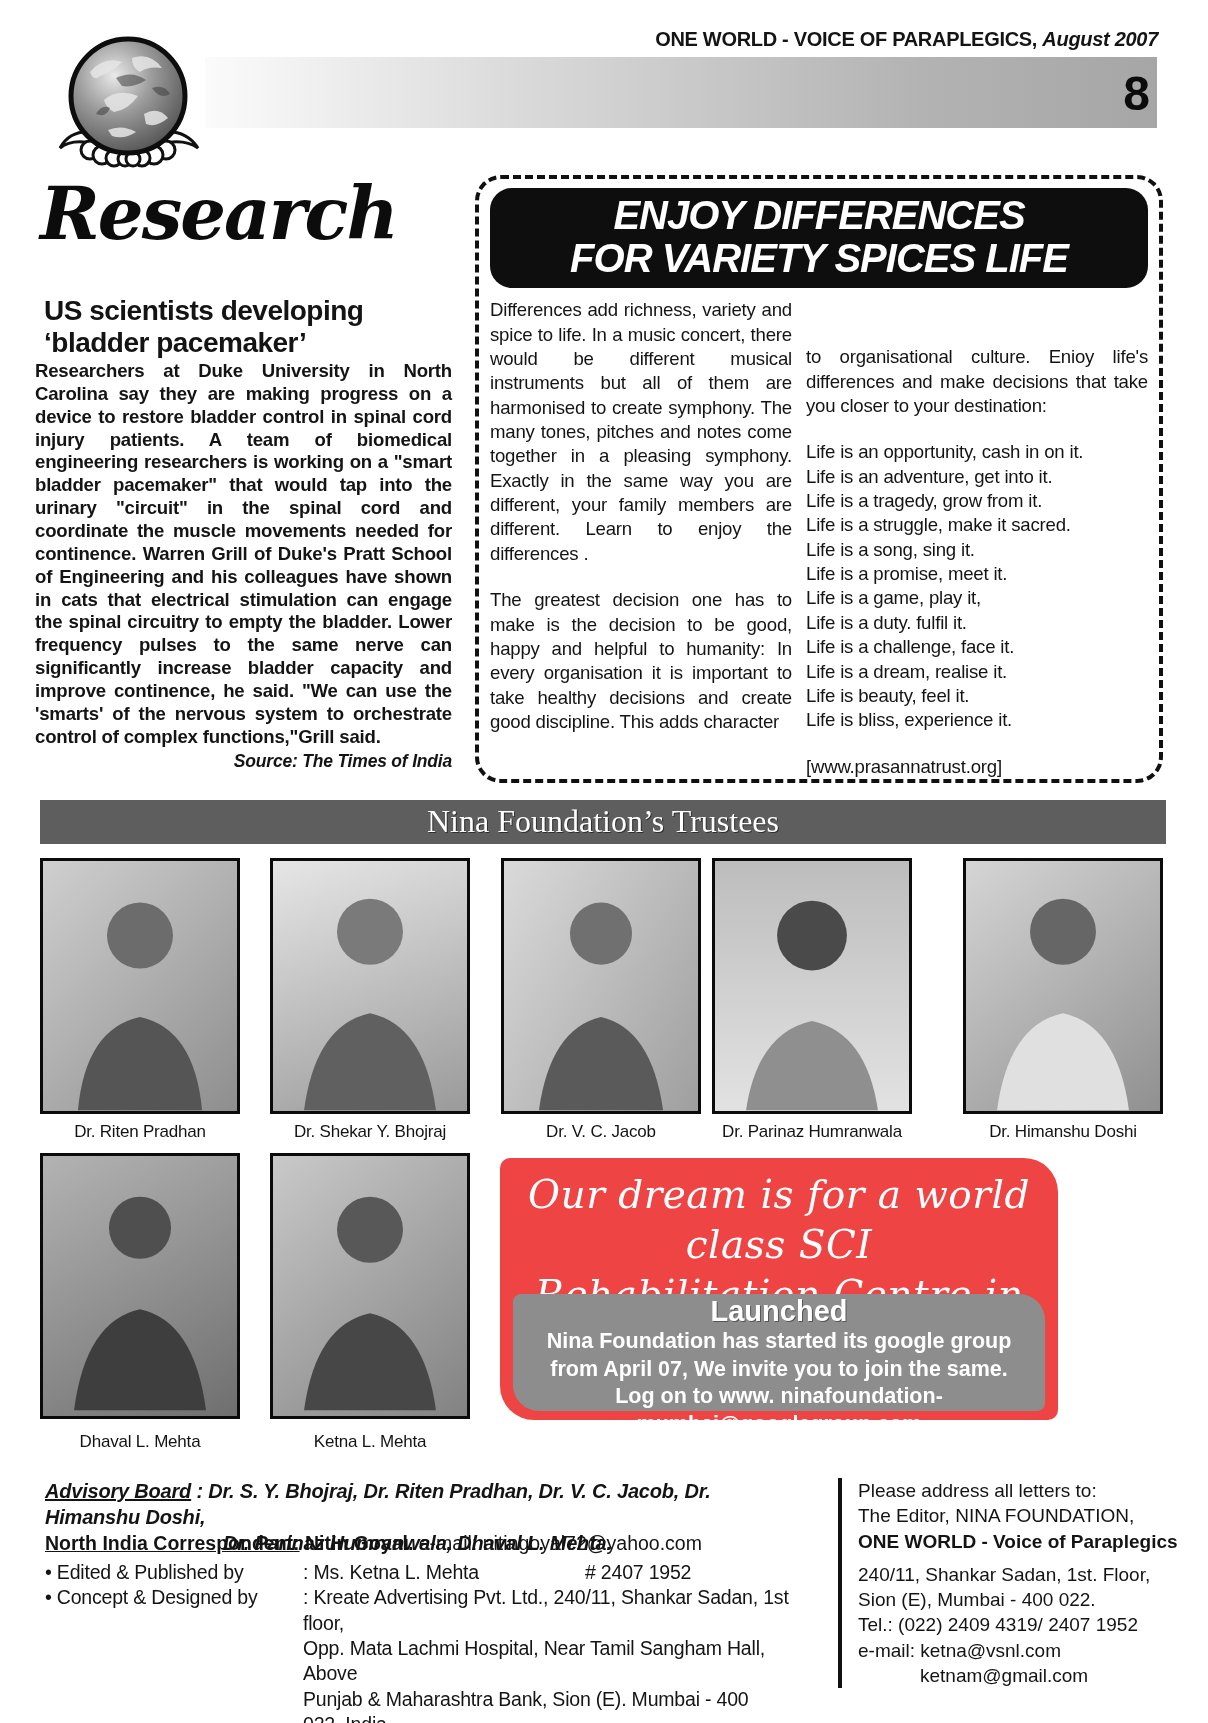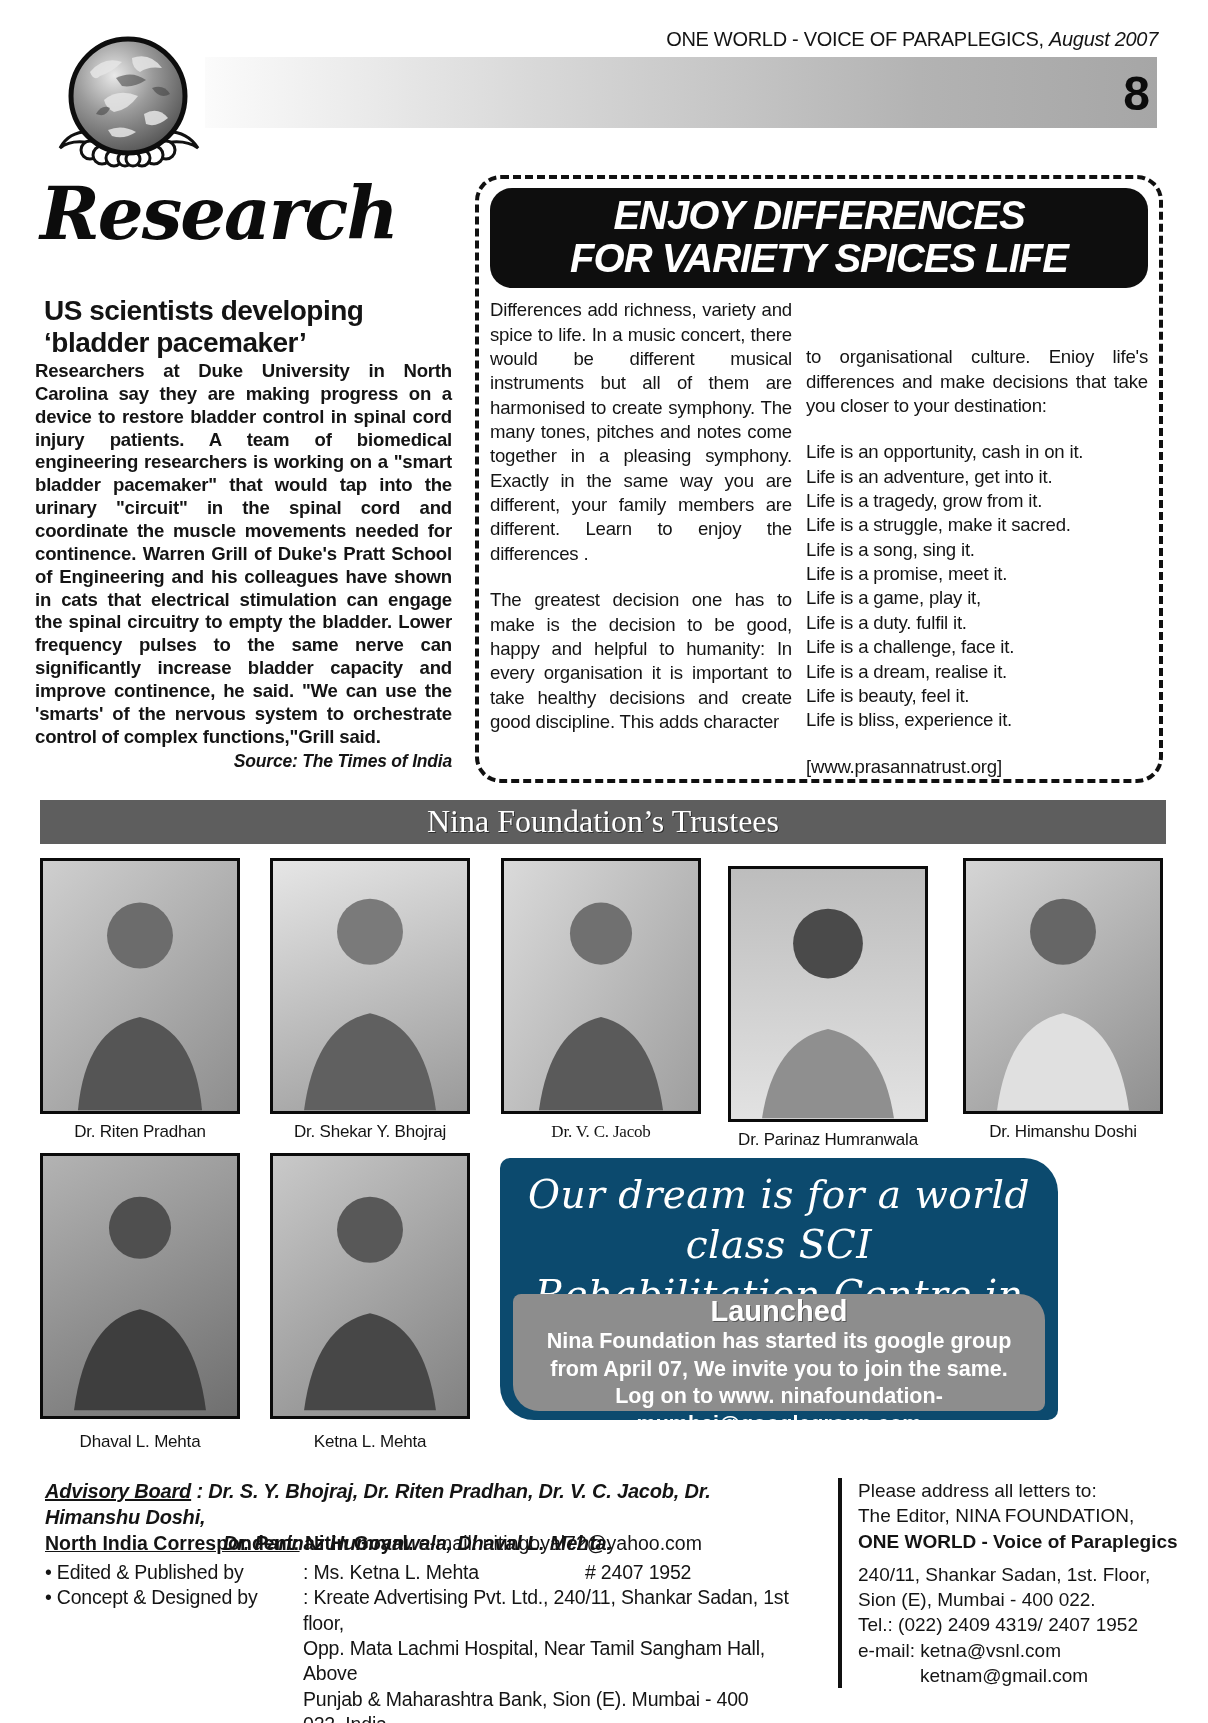--- a/index.html
+++ b/index.html
@@ -3,21 +3,21 @@
 <meta charset="utf-8">
 <style>
   html,body { margin:0; padding:0; background:#e9e9e9; }
   .page {
     position:relative; width:1208px; height:1723px; margin:0 auto;
     background:#ffffff; overflow:hidden;
     font-family:"Liberation Sans", sans-serif; color:#141414;
   }
 
   
-  .masthead { position:absolute; top:28px; right:50px; font-size:20px; font-weight:normal; letter-spacing:-0.3px; white-space:nowrap; }
+  .masthead { position:absolute; top:28px; right:50px; font-size:20px; font-weight:bold; letter-spacing:-0.3px; white-space:nowrap; }
   .masthead .date { font-style:italic; }
   .gradbar { position:absolute; left:205px; top:57px; width:952px; height:71px;
     background:linear-gradient(90deg,#fbfbfb 0%, #d8d8d8 35%, #b3b3b3 75%, #a6a6a6 100%); }
   .pagenum { position:absolute; top:66px; right:58px; font-size:48px; font-weight:bold; color:#0c0c0c; }
   .logo { position:absolute; left:52px; top:26px; width:152px; height:152px; }
 
   
   .research-title { position:absolute; left:40px; top:178px; width:420px;
     font-family:"DejaVu Serif", serif; font-style:italic; font-weight:bold;
     font-size:72px; line-height:1; letter-spacing:-2px; color:#0c0c0c; }
@@ -43,37 +43,37 @@
   .enjoy-site { margin-top:22px; }
 
   
   .trustees-banner { position:absolute; left:40px; top:800px; width:1126px; height:44px;
     background:#5e5e5e; color:#fff; font-family:"Liberation Serif", serif;
     font-size:32px; text-align:center; line-height:43px; text-shadow:1px 1px 0 #2e2e2e; }
   .photo { position:absolute; width:200px; height:256px; box-sizing:border-box;
     border:3px solid #0b0b0b; overflow:hidden; }
   .photo svg { width:100%; height:100%; display:block; }
   .row2 { top:1153px; height:266px; }
-  .pos1 { left:40px; }  .pos2 { left:270px; } .pos3 { left:501px;font-family:Liberation Serif, serif; }
-  .pos4 { left:728px;margin-top:8px; } .pos5 { left:963px; }
+  .pos1 { left:40px; }  .pos2 { left:270px; } .pos3 { left:501px; }
+  .pos4 { left:712px; } .pos5 { left:963px; }
   .row1 { top:858px; }
   .caption { position:absolute; width:200px; text-align:center; font-size:17px; letter-spacing:-0.2px; }
   .cap-row1 { top:1122px; }
   .cap-row2 { top:1432px; }
   .p1 { background:linear-gradient(135deg,#cfcfcf,#8e8e8e); }
   .p2 { background:linear-gradient(160deg,#e6e6e6,#9a9a9a); }
   .p3 { background:linear-gradient(120deg,#dadada,#9f9f9f); }
   .p4 { background:linear-gradient(180deg,#bdbdbd,#e2e2e2); }
   .p5 { background:linear-gradient(140deg,#d5d5d5,#909090); }
   .p6 { background:linear-gradient(150deg,#b3b3b3,#6f6f6f); }
   .p7 { background:linear-gradient(140deg,#c9c9c9,#828282); }
 
   
   .dream-box { position:absolute; left:500px; top:1158px; width:558px; height:262px;
-    background:#0c4a6e; border-radius:10px 34px 10px 34px; box-sizing:border-box; }
+    background:#ef4444; border-radius:10px 34px 10px 34px; box-sizing:border-box; }
   .dream-title { margin-top:12px; color:#ffffff; text-align:center;
     font-family:"DejaVu Serif", serif; font-style:italic;
     font-size:39px; line-height:1.28; letter-spacing:0.5px; }
   .launched-box { position:absolute; left:13px; right:13px; top:136px; bottom:9px;
     background:#8d8d8d; border-radius:8px 26px 8px 26px; text-align:center;
     color:#ffffff; padding-top:1px; }
   .launched-title { font-size:29px; font-weight:bold; line-height:1.15; text-shadow:1px 1px 0 #555; }
   .launched-line { font-size:21.5px; font-weight:bold; line-height:1.28; }
 
   

